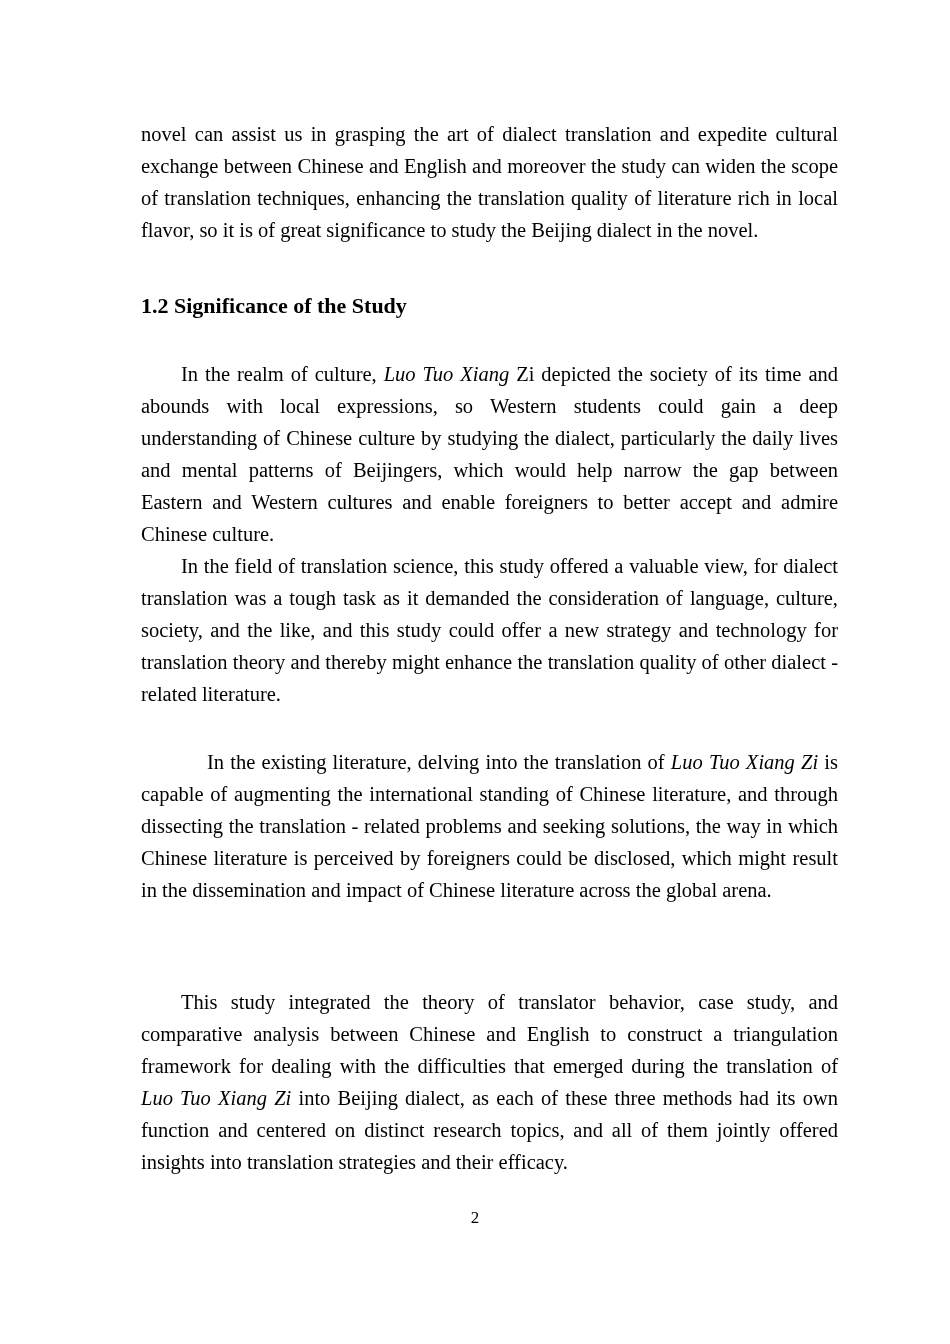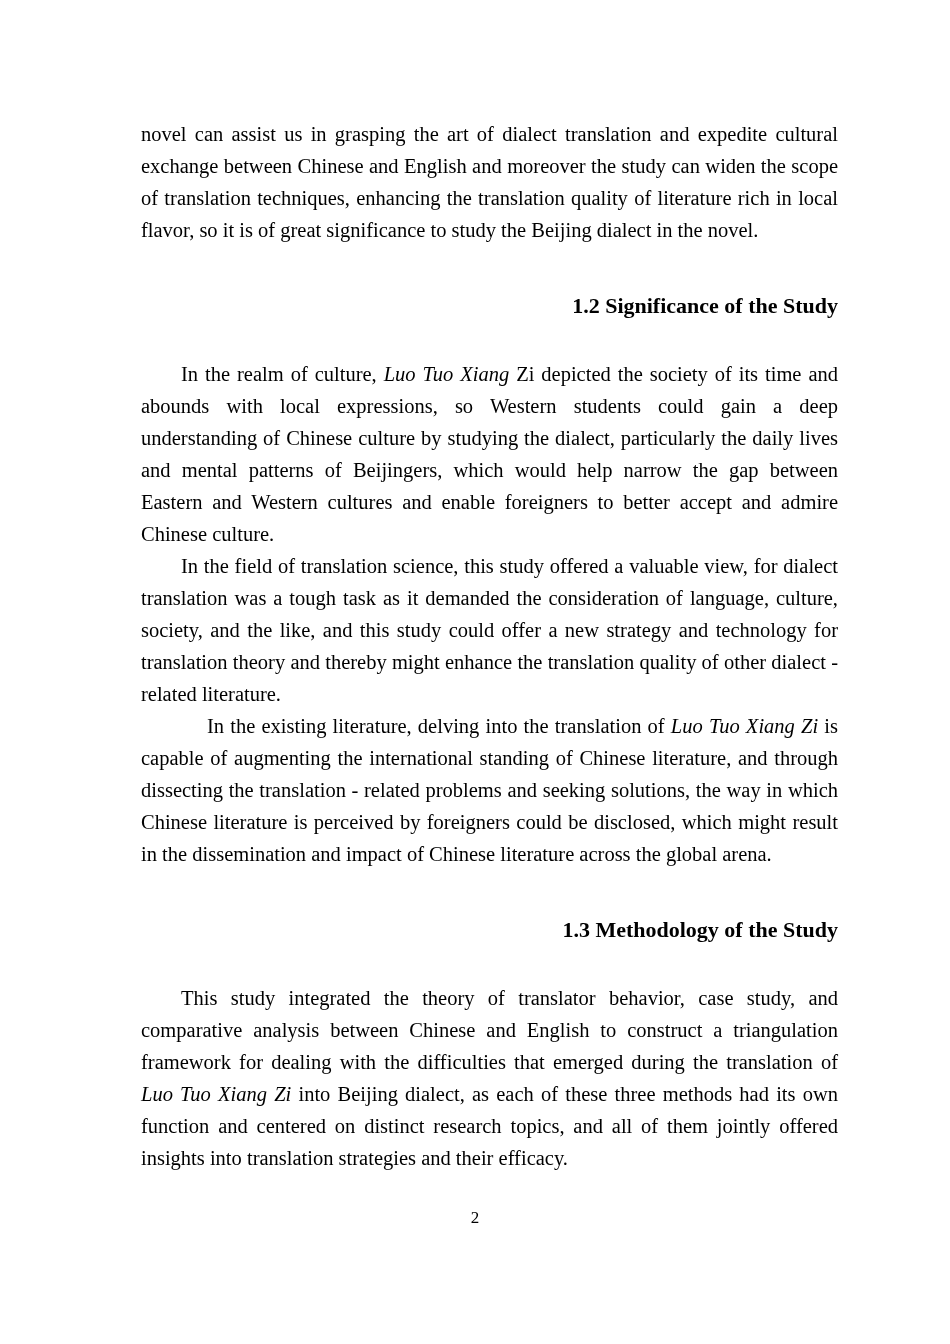--- a/index.html
+++ b/index.html
@@ -35,27 +35,28 @@
     text-justify: inter-word;
     text-indent: 40px;
     hyphens: none;
     word-spacing: 0px;
   }
   p.no-indent {
     text-indent: 0;
   }
   p.deep-indent {
     text-indent: 66px;
+    margin-top: 36px;
   }
   h2.section-heading {
     margin: 0;
     font-size: 22px;
     line-height: 32px;
     font-weight: bold;
-    text-align: right;
+    text-align: left;
     letter-spacing: 0px;
   }
   .gap-before-heading { height: 44px; }
   .gap-after-heading  { height: 36px; }
   .gap-before-heading-2 { height: 44px; }
   .gap-after-heading-2  { height: 36px; }
   .page-number {
     position: absolute;
     left: 0;
     right: 0;
@@ -83,21 +84,20 @@
     <div class="gap-after-heading"></div>
 
     <p class="body-text"><span>In the realm of culture, </span><em class="title-italic">Luo Tuo Xiang</em><span> Zi depicted the society of its time and abounds with local expressions, so Western students could gain a deep understanding of Chinese culture by studying the dialect, particularly the daily lives and mental patterns of Beijingers, which would help narrow the gap between Eastern and Western cultures and enable foreigners to better accept and admire Chinese culture.</span></p>
 
     <p class="body-text">In the field of translation science, this study offered a valuable view, for dialect translation was a tough task as it demanded the consideration of language, culture, society, and the like, and this study could offer a new strategy and technology for translation theory and thereby might enhance the translation quality of other dialect - related literature.</p>
 
     <p class="body-text deep-indent"><span>In the existing literature, delving into the translation of </span><em class="title-italic">Luo Tuo Xiang Zi</em><span> is capable of augmenting the international standing of Chinese literature, and through dissecting the translation - related problems and seeking solutions, the way in which Chinese literature is perceived by foreigners could be disclosed, which might result in the dissemination and impact of Chinese literature across the global arena.</span></p>
 
     <div class="gap-before-heading-2"></div>
 
-    <h2 class="section-heading">1.3 Methodology of the Study</h2>
 
     <div class="gap-after-heading-2"></div>
 
     <p class="body-text"><span>This study integrated the theory of translator behavior, case study, and comparative analysis between Chinese and English to construct a triangulation framework for dealing with the difficulties that emerged during the translation of </span><em class="title-italic">Luo Tuo Xiang Zi</em><span> into Beijing dialect, as each of these three methods had its own function and centered on distinct research topics, and all of them jointly offered insights into translation strategies and their efficacy.</span></p>
 
 
   </div>
 
   <div class="page-number">2</div>
 

